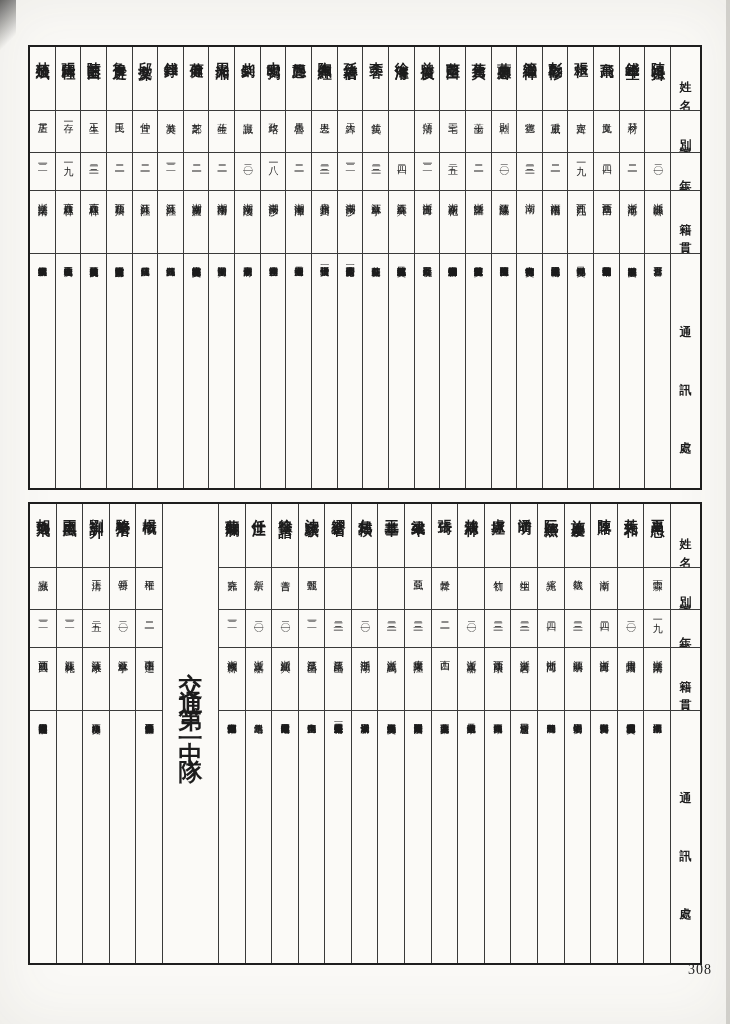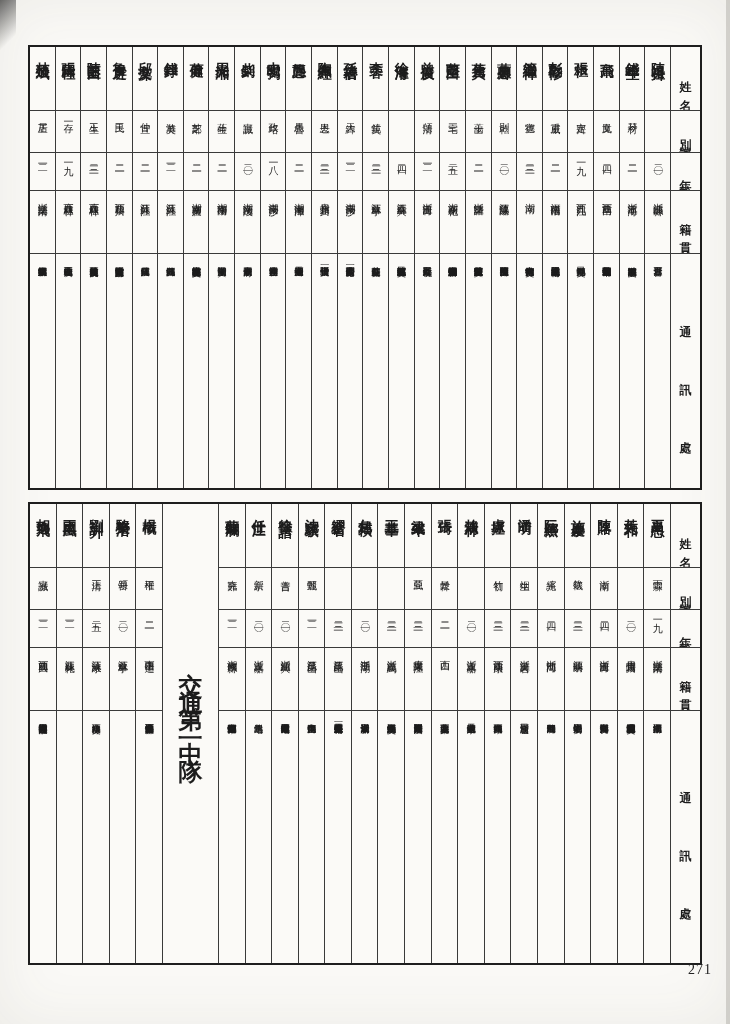--- a/index.html
+++ b/index.html
@@ -940,14 +940,14 @@
     </div>
     <div class="cell native">
       <span class="vtext small">江西興國</span>
     </div>
     <div class="cell addr">
       <span class="vtext tiny">南京四牌樓海淀里民生醫院轉</span>
     </div>
   </div>
     </div>
 
-  <div class="page-number">271</div>
+  <div class="page-number">308</div>
 </div>
 
 </body></html>

